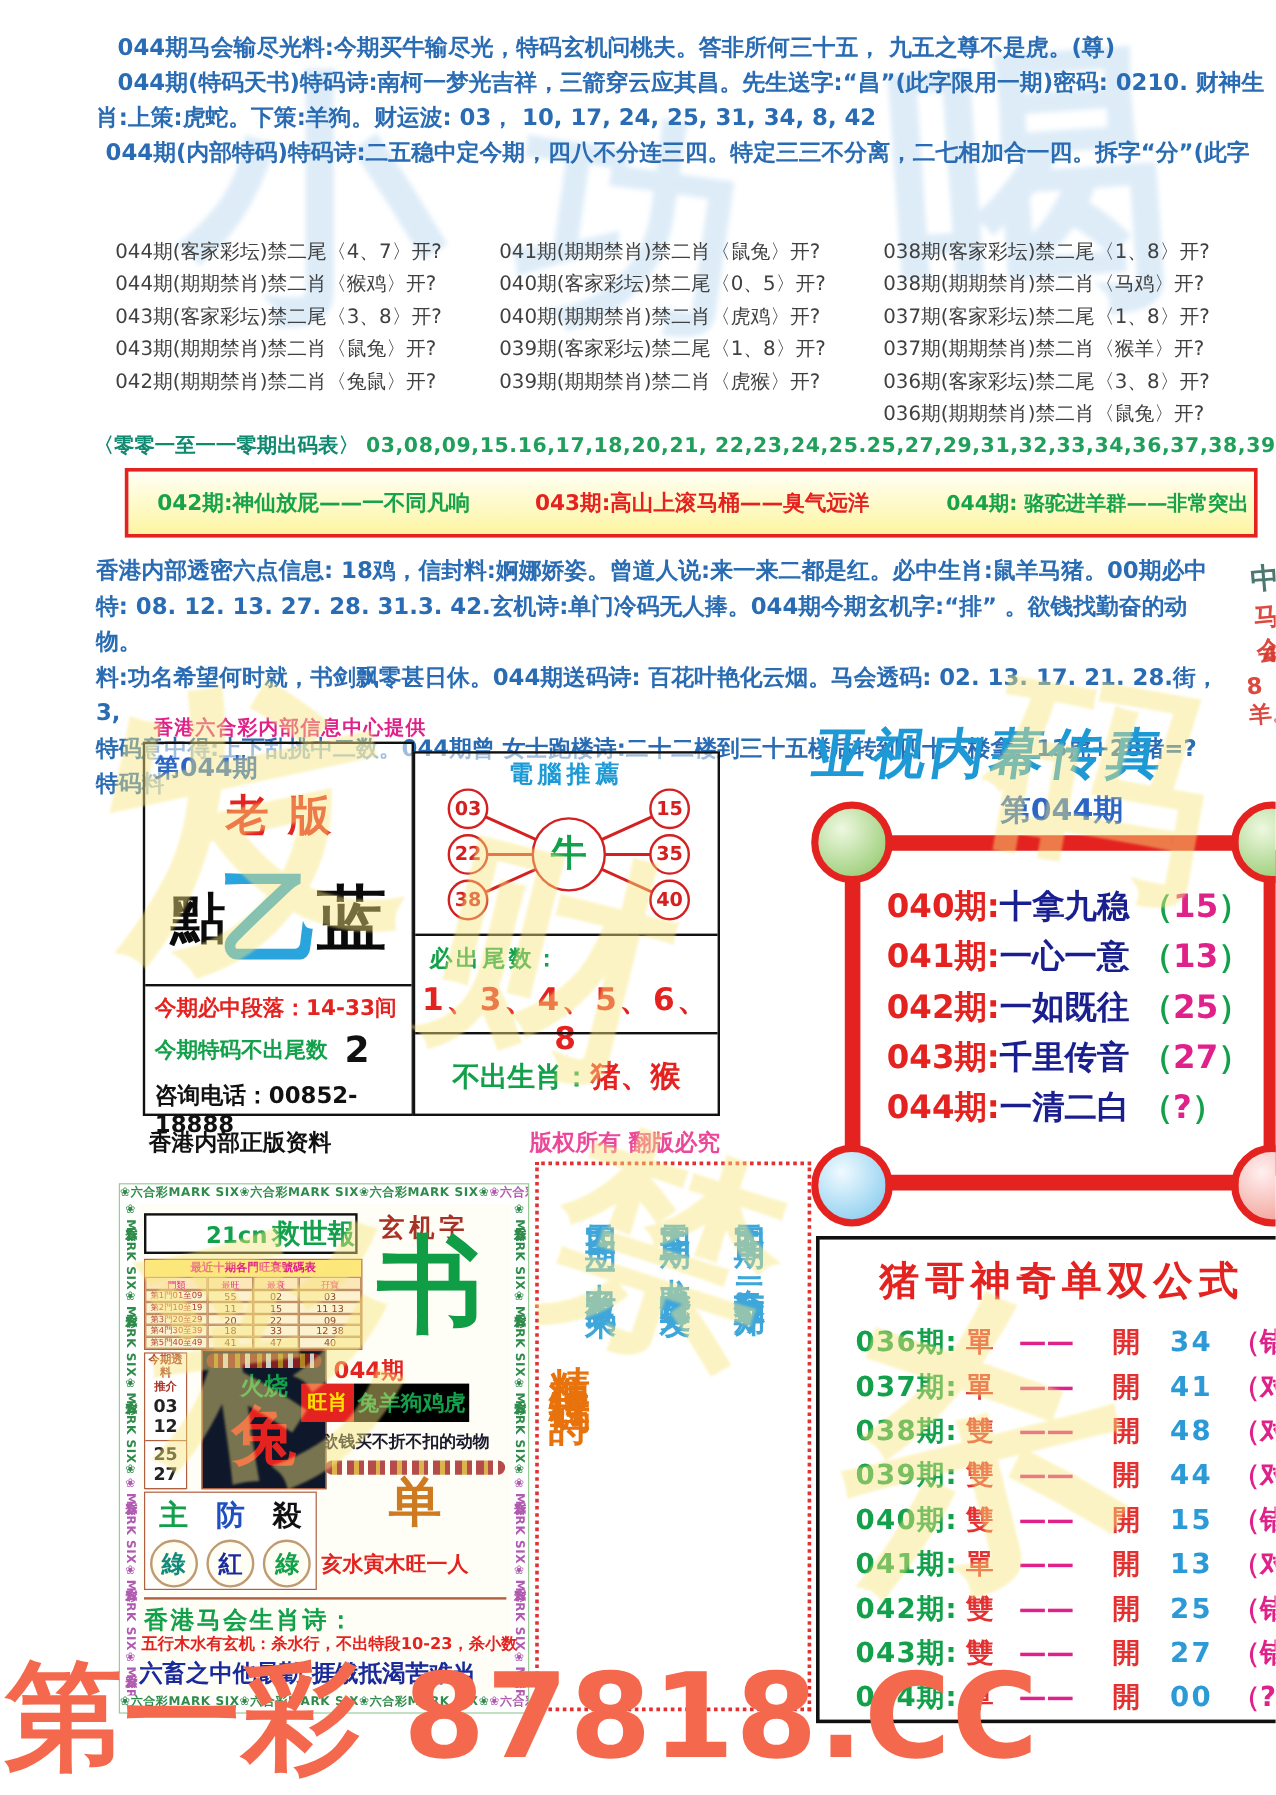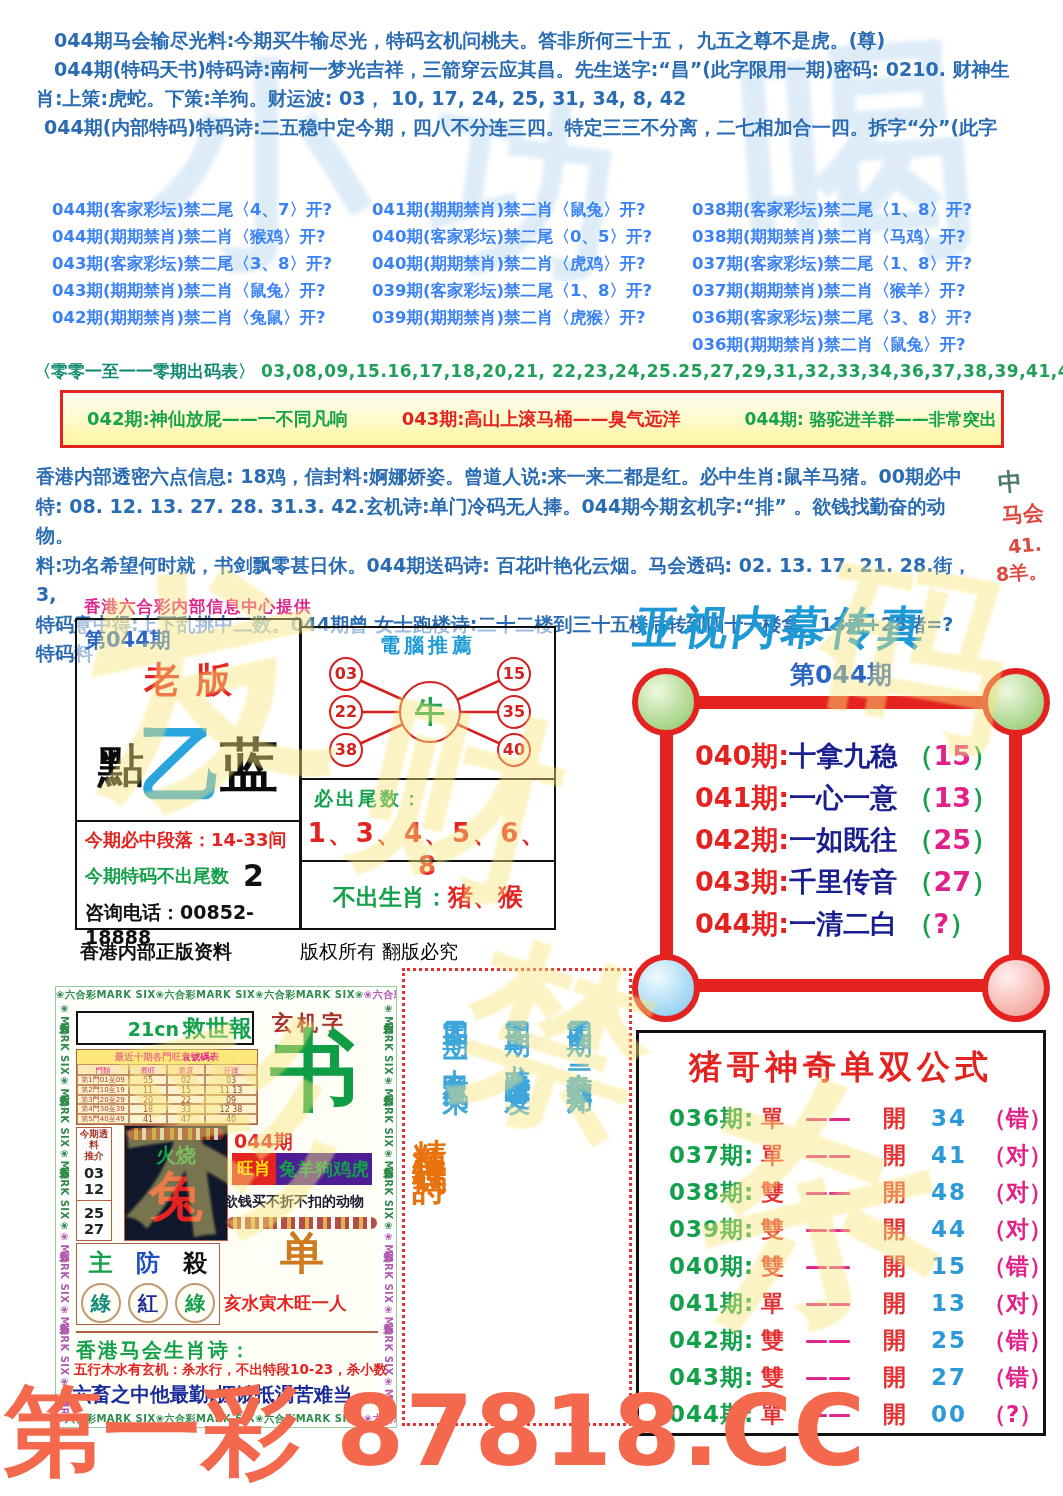--- a/index.html
+++ b/index.html
@@ -16,31 +16,31 @@
   .wm-yel  { color:#f8e67c; opacity:.45; filter:blur(1px); z-index:30; }
   .wm-b1 { left:150px; top:55px;  font-size:220px; }
   .wm-b2 { left:430px; top:95px;  font-size:190px; transform:rotate(8deg); }
   .wm-b3 { left:740px; top:35px;  font-size:235px; transform:rotate(-4deg); }
   .wm-y1 { left:80px;  top:560px; font-size:250px; transform:rotate(-12deg); }
   .wm-y2 { left:360px; top:700px; font-size:200px; transform:rotate(14deg); }
   .wm-y3 { left:120px; top:1020px;font-size:215px; transform:rotate(-8deg); }
   .wm-y4 { left:460px; top:950px; font-size:190px; transform:rotate(18deg); }
   .wm-y5 { left:690px; top:1080px;font-size:250px; transform:rotate(-14deg); }
   .wm-y6 { left:820px; top:560px; font-size:190px; transform:rotate(10deg); }
-  .layer { position:absolute; inset:0; z-index:10; }
+  .layer { position:absolute; inset:0; z-index:10;margin-left:44px; }
 
   
   .top-text { left:36px; top:26px; width:995px; color:#2a6cb3; font-size:19px;
               line-height:29px; font-weight:600; }
   .top-text .ind1 { padding-left:18px; }
   .top-text .ind2 { padding-left:8px; }
 
   
-  .ban-col { position:absolute; top:196px; width:322px; color:#3b82f6;
-             font-size:16.5px; line-height:27px; font-weight:700; white-space:nowrap; }
+  .ban-col { position:absolute; top:196px; width:322px; color:#404040;
+             font-size:16.5px; line-height:27px; font-weight:400; white-space:nowrap; }
   .ban-c1 { left:52px; } .ban-c2 { left:372px; } .ban-c3 { left:692px; }
 
   
   .code-row { left:34px; top:360px; white-space:nowrap; font-weight:700; font-size:17px; }
   .code-row .lab { color:#0f8a70; }
   .code-row .nums { color:#1fa05a; letter-spacing:.5px; }
 
   
   .joke { left:60px; top:390px; width:944px; height:58px; border:3px solid #e42320;
           background:linear-gradient(180deg,#fffff4 0%,#fdf5a2 100%);
@@ -55,21 +55,21 @@
   
   .stamp span { position:absolute; font-weight:800; transform:rotate(-5deg); opacity:.92; }
   .st1 { left:998px;  top:466px; font-size:24px; color:#3c6e64; }
   .st2 { left:1002px; top:500px; font-size:21px; color:#d83a30; }
   .st3 { left:1008px; top:534px; font-size:19px; color:#d83a30; }
   .st4 { left:996px;  top:560px; font-size:19px; color:#d83a30; }
 
   
   .prov-head { left:84px; top:596px; color:#e0218a; font-size:16.5px; font-weight:700; letter-spacing:1px; }
   .foot-left { left:80px; top:939px; color:#111; font-size:19px; font-weight:600; }
-  .foot-mid  { left:300px; top:939px; width:256px; text-align:left; color:#000000; font-size:19px; font-weight:400; }
+  .foot-mid  { left:300px; top:939px; width:256px; text-align:right; color:#ec4899; font-size:19px; font-weight:700; }
 
   
   .old-box { left:75px; top:618px; width:226px; height:312px; border:2.5px solid #111; background:rgba(255,255,255,.55); }
   .ob-period { position:absolute; left:8px; top:6px; font-size:21px; color:#2b66c4; font-weight:600; }
   .ob-title  { position:absolute; left:0; top:36px; width:100%; text-align:center; font-size:36px;
                color:#e42320; font-weight:900; letter-spacing:16px; text-indent:16px; }
   .ob-chars  { position:absolute; left:0; top:92px; width:100%; height:108px;
                display:flex; align-items:center; justify-content:center; font-weight:900; }
   .ob-c1 { font-size:46px; color:#0a0a0a; }
   .ob-c2 { font-size:84px; color:#2aa4dc; margin:0 -4px; }
@@ -152,23 +152,23 @@
 
   .ms-fire { position:absolute; left:52px; top:122px; width:104px; height:116px; border:1.5px solid #b06040;
              background:#0f172a; text-align:center; }
   .garland { height:12px; border-radius:6px; margin:2px 3px 0;
              background:repeating-linear-gradient(90deg,#a02020 0 6px,#d4a020 6px 10px,#a02020 10px 14px,#fffdf2 14px 18px);
              opacity:.8; }
   .ms-fire .f1 { font-size:20px; font-weight:800; color:#13a04a; margin-top:2px; }
   .ms-fire .f2 { font-size:54px; font-weight:900; color:#e42320; line-height:1.05; }
 
   .ms-p044 { position:absolute; left:162px; top:126px; font-size:19px; font-weight:800; color:#e42320; }
-  .ms-wang { position:absolute; left:160px; top:150px; display:flex; }
+  .ms-wang { position:absolute; left:135px; top:150px; display:flex; }
   .ms-wl { background:#e42320; color:#ffe000; font-size:17px; font-weight:800; padding:4px 5px; }
-  .ms-wv { background:#4c1d95; color:#13a04a; font-size:18px; font-weight:800; padding:4px 3px; white-space:nowrap; }
+  .ms-wv { background:#000000; color:#13a04a; font-size:18px; font-weight:800; padding:4px 3px; white-space:nowrap; }
   .ms-qian { position:absolute; left:152px; top:190px; font-size:14px; font-weight:700; color:#1a1a2e; white-space:nowrap; }
   .ms-dan { position:absolute; left:152px; top:212px; width:156px; height:72px; text-align:center; }
   .ms-dan .d { font-size:44px; font-weight:800; color:#cd7a20; line-height:1.1; }
   .ms-hai { position:absolute; left:152px; top:288px; font-size:17.5px; font-weight:800; color:#e42320; white-space:nowrap; }
 
   .ms-zfs { position:absolute; left:4px; top:240px; width:144px; height:82px; border:1.5px solid #b06040; background:#fff; }
   .ms-zfs .r1 { display:flex; justify-content:space-around; margin-top:3px; font-size:24px; font-weight:800; }
   .zfs1 { color:#13a04a; } .zfs2 { color:#2050c0; } .zfs3 { color:#111; }
   .ms-zfs .r2 { display:flex; justify-content:space-around; margin-top:4px; }
   .ms-zfs .cc { width:40px; height:40px; border:2px solid #c09a70; border-radius:50%; text-align:center;

